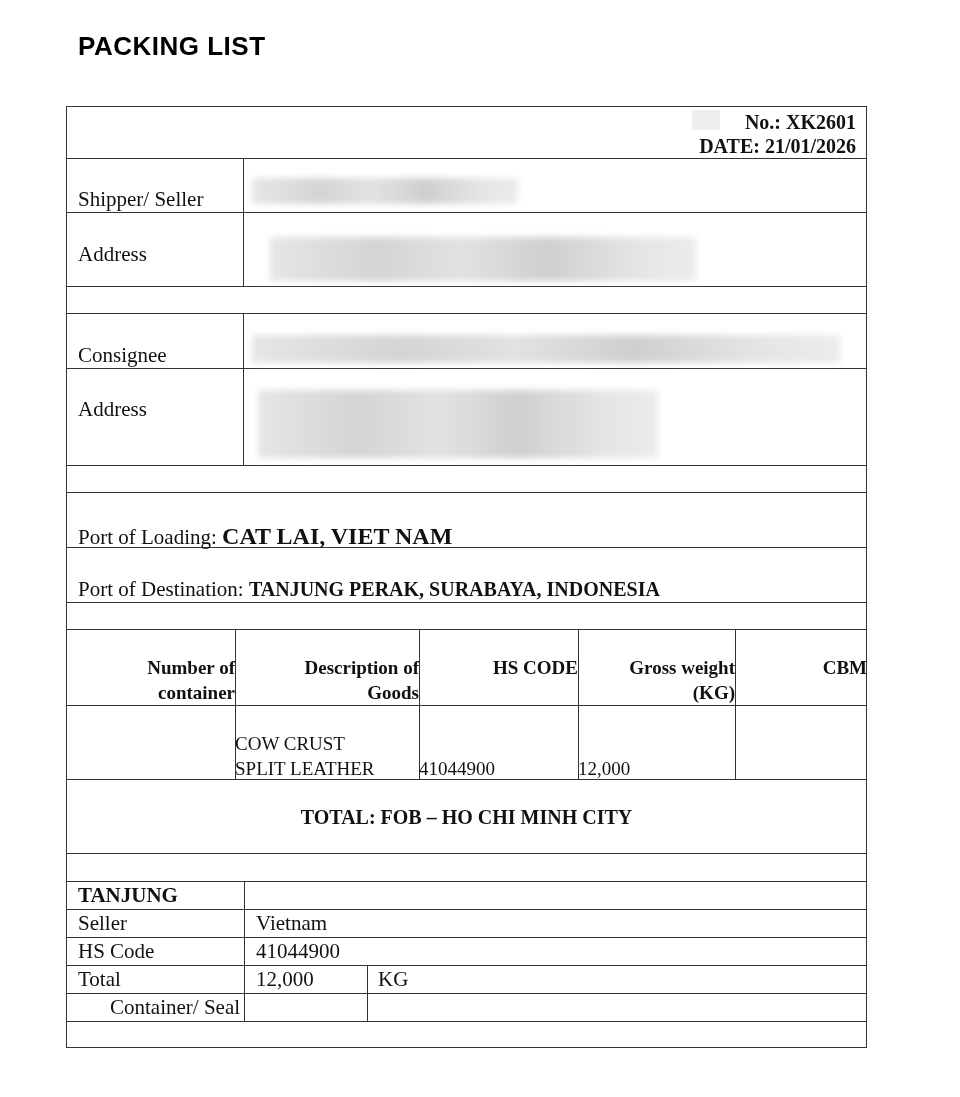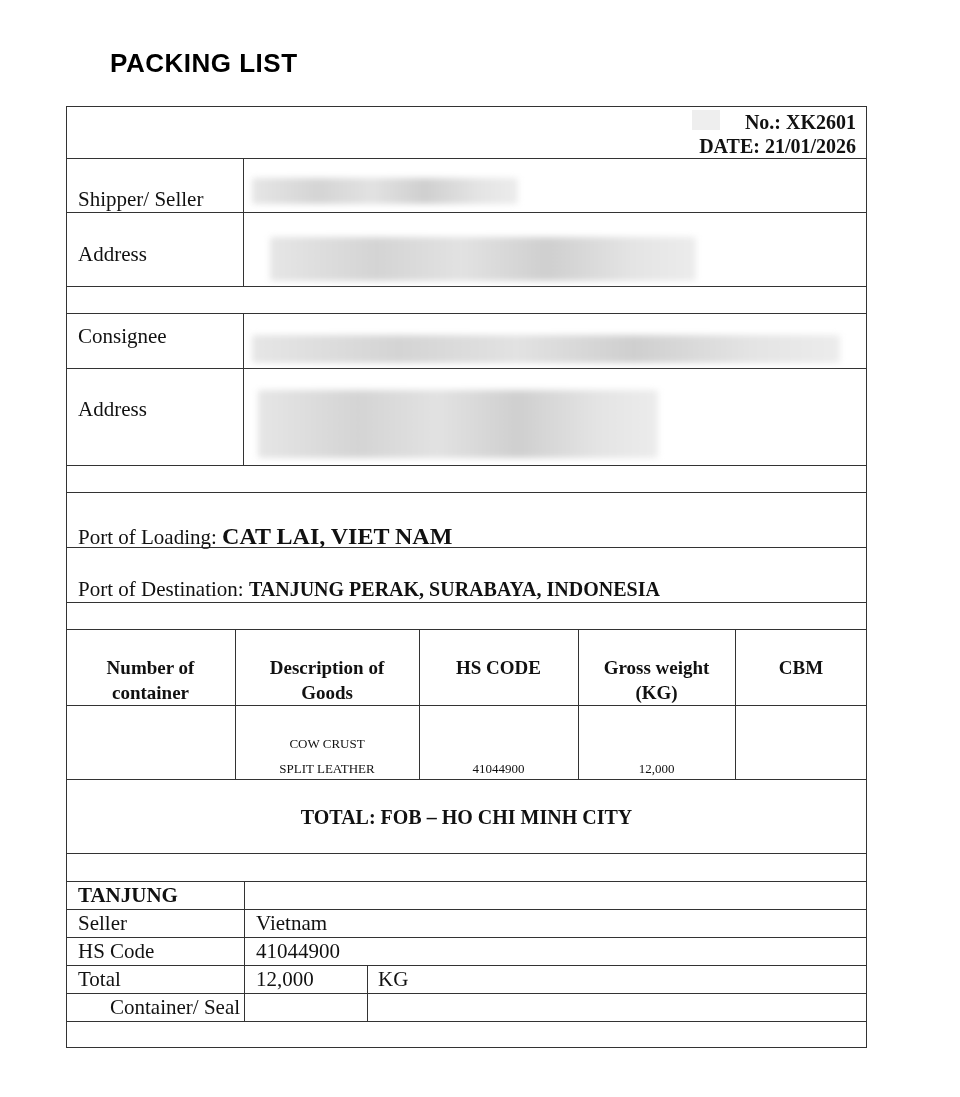--- a/index.html
+++ b/index.html
@@ -1,25 +1,25 @@
 <!DOCTYPE html>
 <html><head>
   <meta charset="utf-8">
   <style>
     html, body { margin: 0; padding: 0; background: #ffffff; }
     body { width: 960px; height: 1097px; position: relative; overflow: hidden; font-family: "Liberation Serif", serif; color: #111; }
-    .title { position: absolute; left: 78px; top: 48px; font-family: "Liberation Sans", sans-serif; font-weight: bold; font-size: 26px; letter-spacing: 0.5px; color: #000; margin-left: 32px; }
+    .title { position: absolute; left: 78px; top: 31px; font-family: "Liberation Sans", sans-serif; font-weight: bold; font-size: 26px; letter-spacing: 0.5px; color: #000; }
     .frame { position: absolute; left: 66px; top: 106px; width: 801px; height: 942px; border: 1.5px solid #333; box-sizing: border-box; }
     .hline { position: absolute; height: 0; border-top: 1.5px solid #333; }
     .vline { position: absolute; width: 0; border-left: 1.5px solid #333; }
     .txt { position: absolute; font-size: 21px; white-space: nowrap; line-height: 1; }
     .bold { font-weight: bold; }
     .blur { position: absolute; background: linear-gradient(90deg, #e6e6e6, #d4d4d4 25%, #e2e2e2 45%, #cfcfcf 65%, #e4e4e4 85%, #ececec); filter: blur(3px); border-radius: 2px; }
-    .hdr { position: absolute; font-weight: bold; font-size: 19px; text-align: center; line-height: 25px; }
-    .cell { position: absolute; font-size: 13px; text-align: center; line-height: 25px; }
+    .hdr { position: absolute; font-weight: bold; font-size: 19px; text-align: right; line-height: 25px; }
+    .cell { position: absolute; font-size: 19px; line-height: 25px; }
     .stamp { position: absolute; left: 692px; top: 110px; width: 28px; height: 20px; background: #eeeeee; }
   </style>
 </head>
 <body>
 
 <div class="title">PACKING LIST</div>
 
 <div class="frame"></div>
 
 <div class="stamp"></div>
@@ -56,21 +56,21 @@
 
 <div class="vline" style="left:244px; top:881px; height:140px;"></div>
 <div class="vline" style="left:367px; top:965px; height:56px;"></div>
 
 <div class="txt" style="left:78px; top:189px;">Shipper/ Seller</div>
 <div class="blur" style="left:252px; top:178px; width:266px; height:26px;"></div>
 
 <div class="txt" style="left:78px; top:244px;">Address</div>
 <div class="blur" style="left:270px; top:237px; width:426px; height:44px;"></div>
 
-<div class="txt" style="left:78px; top:326px;font-family:Liberation Serif, serif;">Consignee</div>
+<div class="txt" style="left:78px; top:345px;font-family:Liberation Serif, serif;">Consignee</div>
 <div class="blur" style="left:252px; top:335px; width:588px; height:28px;"></div>
 
 <div class="txt" style="left:78px; top:399px;">Address</div>
 <div class="blur" style="left:258px; top:390px; width:400px; height:68px;"></div>
 
 <div class="txt" style="left:78px; top:524px;"><span>Port of Loading: </span><span class="bold" style="font-size:24px;">CAT LAI, VIET NAM</span></div>
 <div class="txt" style="left:78px; top:579px;"><span>Port of Destination: </span><span class="bold" style="font-size:20px;">TANJUNG PERAK, SURABAYA, INDONESIA</span></div>
 
 <div class="hdr" style="left:66px; width:169px; top:655px;">
     <div>Number of</div>

